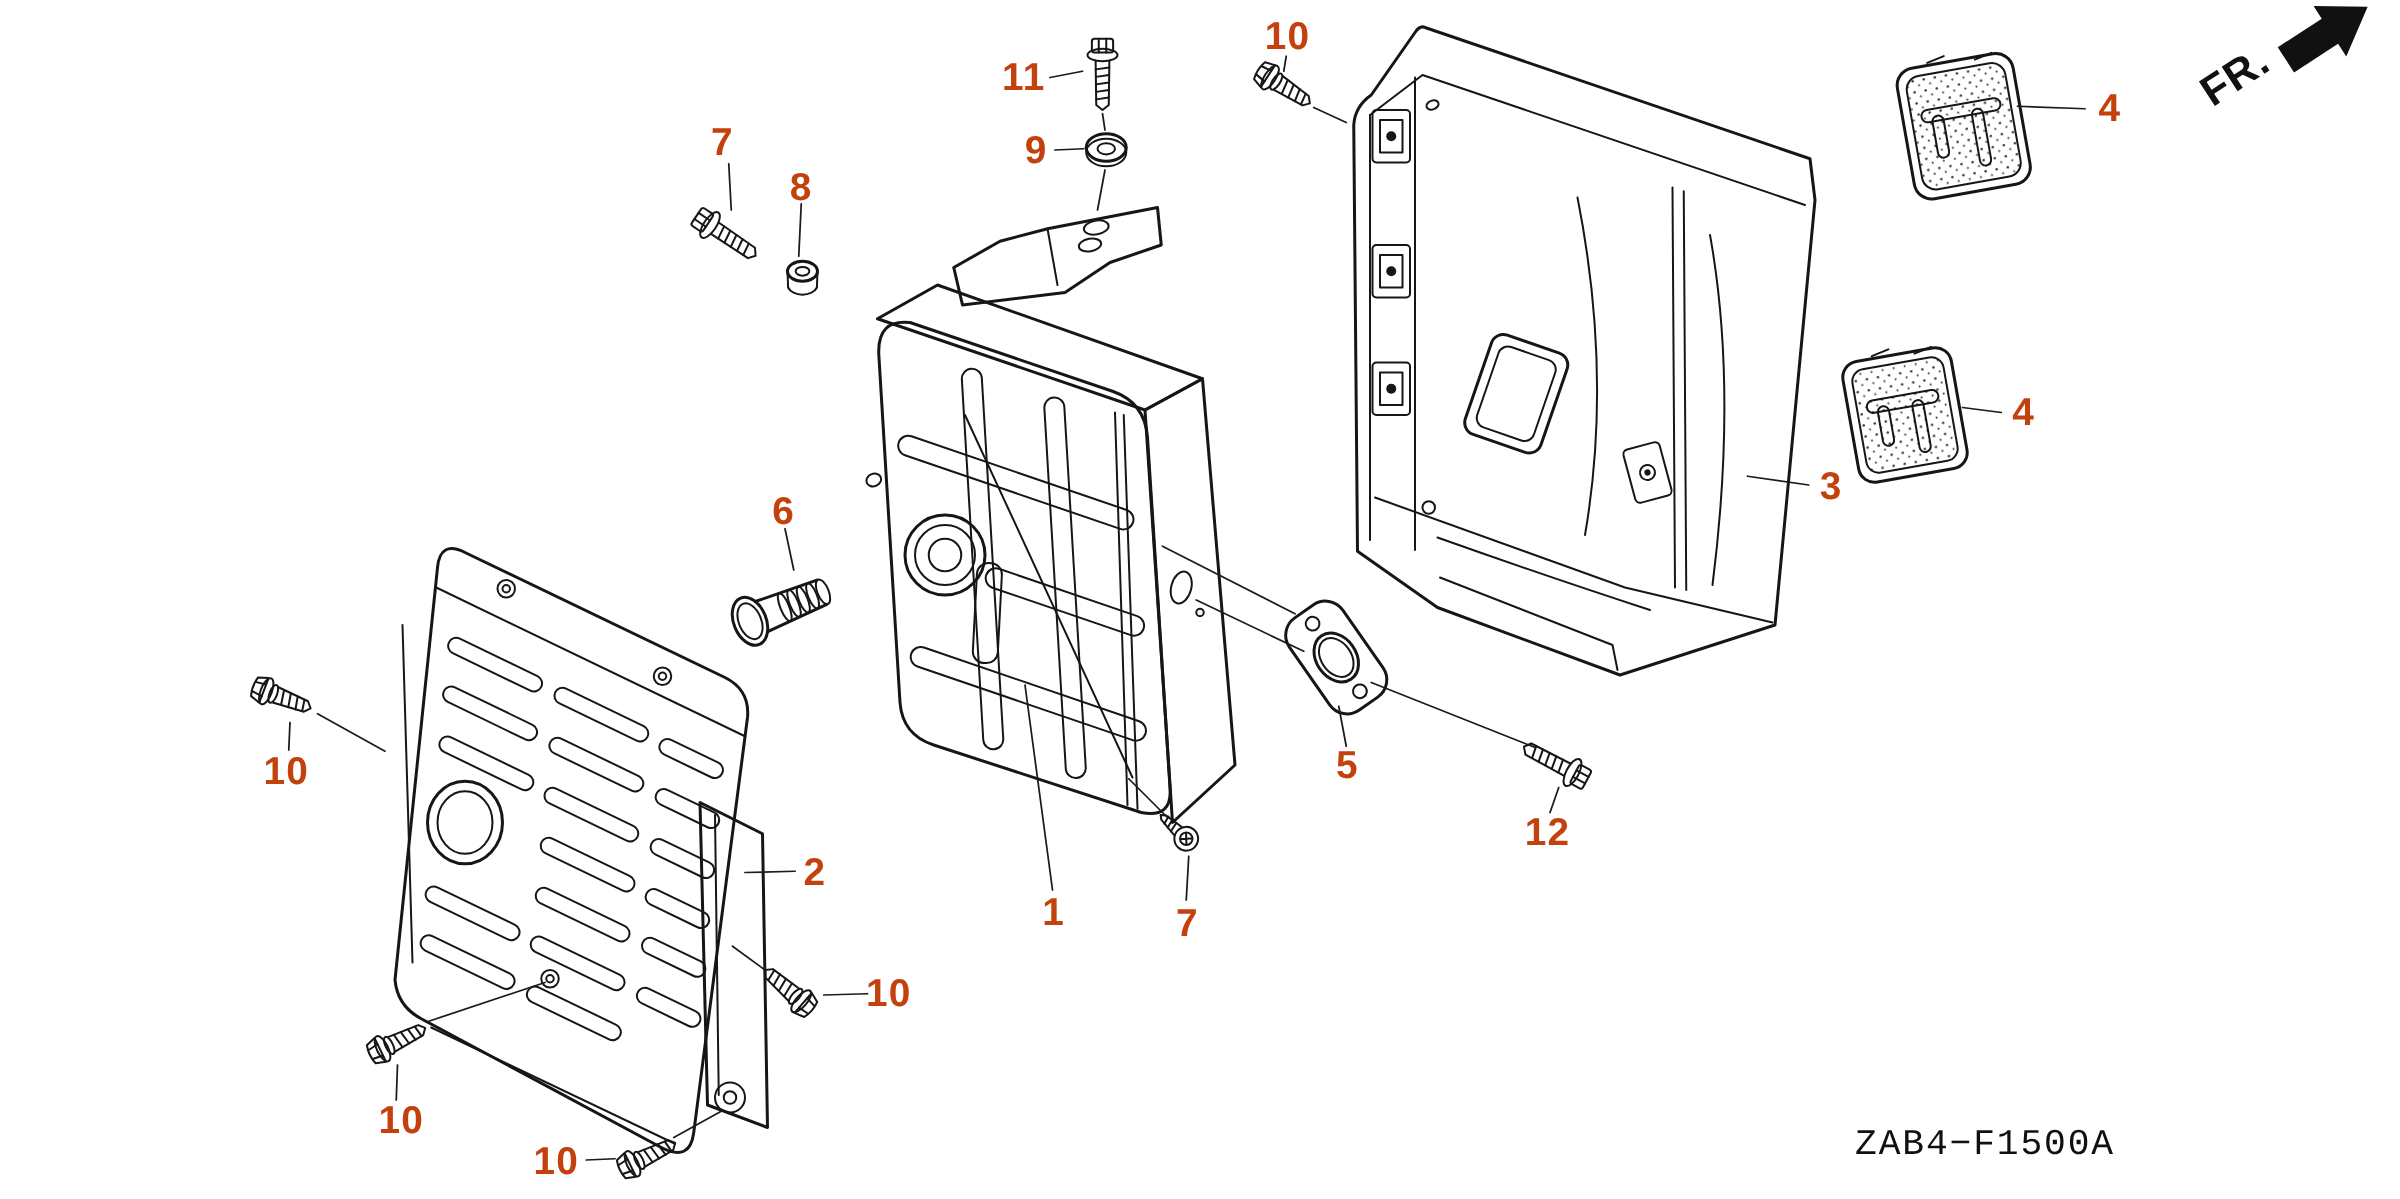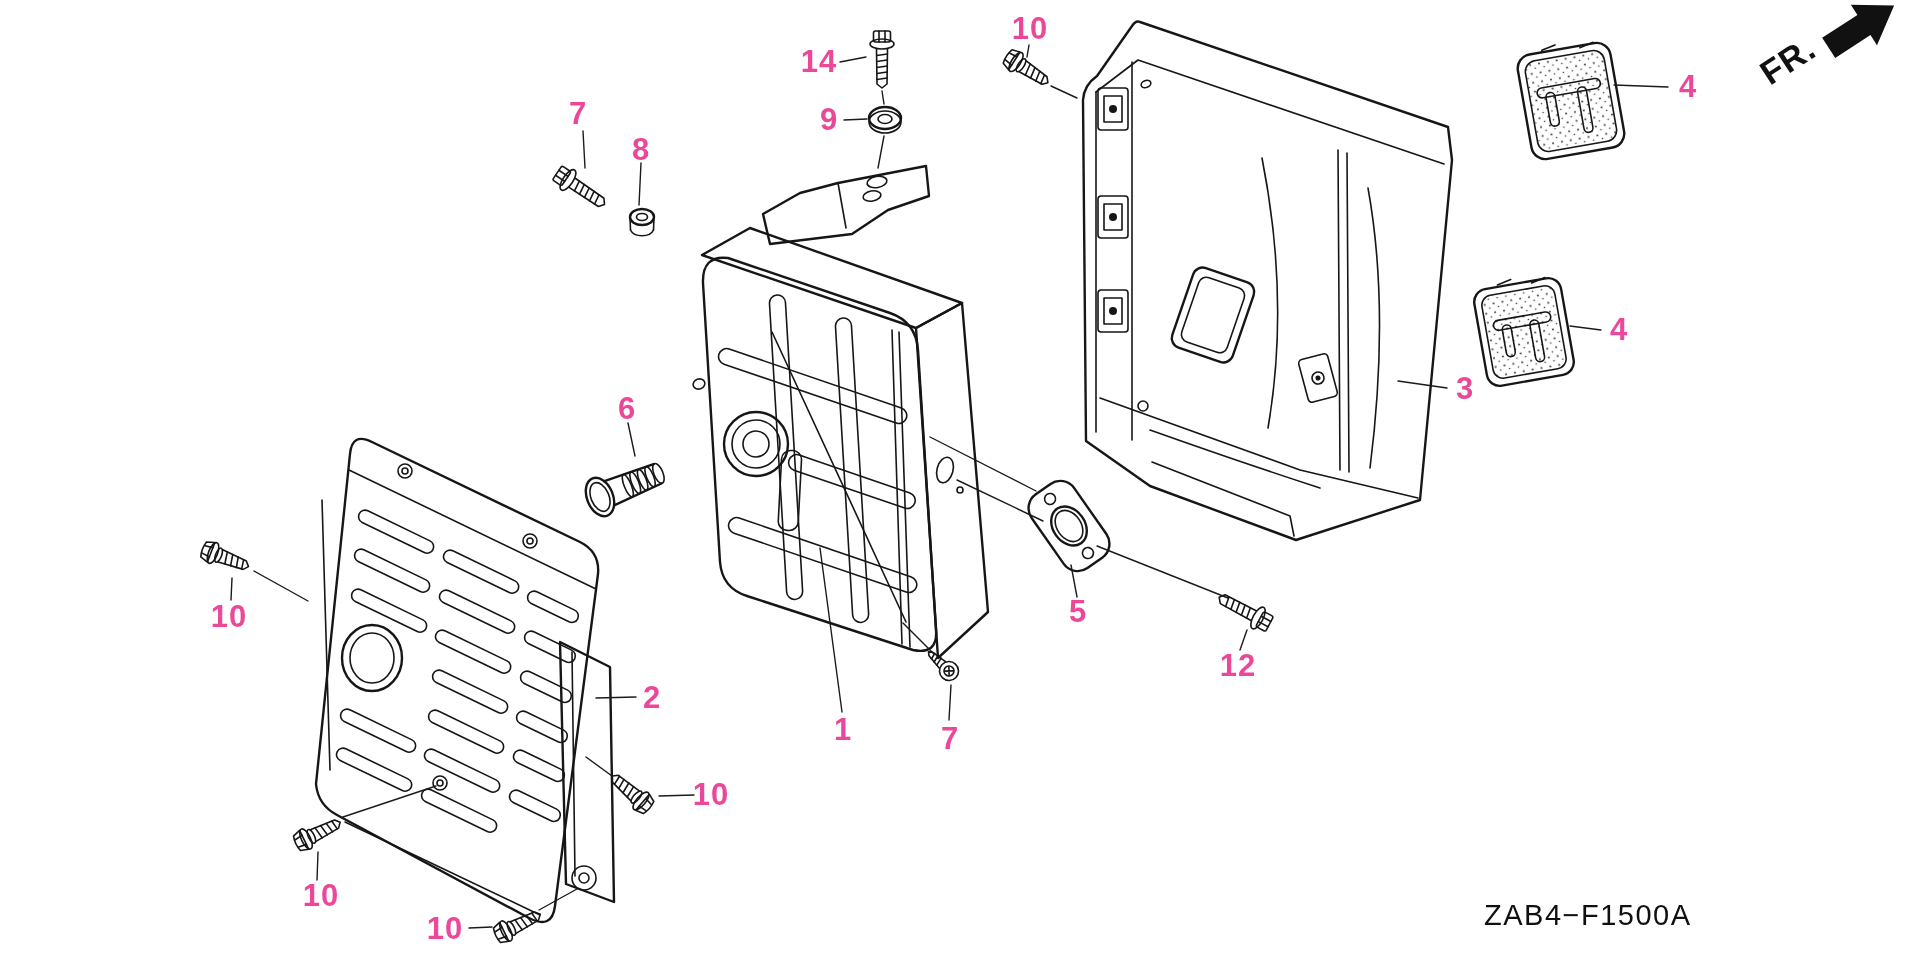--- a/index.html
+++ b/index.html
@@ -5,24 +5,24 @@
   html,body{margin:0;padding:0;background:#fff;}
   .stage{position:relative;width:1920px;height:959px;background:#ffffff;overflow:hidden;
          font-family:"Liberation Sans",sans-serif;}
   .drawing{position:absolute;left:0;top:0;}
   .drawing *{vector-effect:none;}
   .ln{fill:none;stroke:#161616;stroke-width:2.4;stroke-linecap:round;stroke-linejoin:round;}
   .ln-thin{fill:none;stroke:#161616;stroke-width:1.6;stroke-linecap:round;stroke-linejoin:round;}
   .leader{fill:none;stroke:#1b1b1b;stroke-width:1.4;stroke-linecap:round;}
   .fillb{fill:#161616;stroke:none;}
   .callout{position:absolute;transform:translate(-50%,-50%);
-           font:600 31px "Liberation Sans",sans-serif;color:#ec4899;letter-spacing:1px;
+           font:600 31px "Liberation Sans",sans-serif;color:#c2410c;letter-spacing:1px;
            white-space:nowrap;user-select:none;}
   .diagram-code{position:absolute;left:1484px;top:899px;
-                font-family:Liberation Sans, sans-serif;
+                font-family:Liberation Mono, monospace;
                 font-size:29px;color:#101010;letter-spacing:1.5px;}
   .fr-text{font:700 34px "Liberation Sans",sans-serif;fill:#111;letter-spacing:1px;}
 </style>
 </head>
 <body>
 
 <div class="stage">
 
   <svg class="drawing" width="1920" height="959" viewBox="0 0 1920 959">
     <defs>
@@ -300,21 +300,21 @@
       <line class="leader" x1="1051" y1="86" x2="1077" y2="98"></line>
     </g>
 
     <g transform="translate(1770,86) rotate(-33)">
       <text class="fr-text" x="0" y="0">FR.</text>
       <polygon fill="#111" points="70,-12 112,-12 112,-24 148,0 112,24 112,12 70,12"></polygon>
     </g>
   </svg>
 
   <div style="position:absolute;left:0;top:0;width:100%;height:100%;">
-      <div class="callout" style="left: 819px; top: 62px;">14</div>
+      <div class="callout" style="left: 819px; top: 62px;">11</div>
       <div class="callout" style="left: 829px; top: 120px;">9</div>
       <div class="callout" style="left: 578px; top: 114px;">7</div>
       <div class="callout" style="left: 641px; top: 150px;">8</div>
       <div class="callout" style="left: 1030px; top: 29px;">10</div>
       <div class="callout" style="left: 1688px; top: 87px;">4</div>
       <div class="callout" style="left: 1619px; top: 330px;">4</div>
       <div class="callout" style="left: 1465px; top: 389px;">3</div>
       <div class="callout" style="left: 627px; top: 409px;">6</div>
       <div class="callout" style="left: 1078px; top: 612px;">5</div>
       <div class="callout" style="left: 1238px; top: 666px; text-align: center;">12</div>

